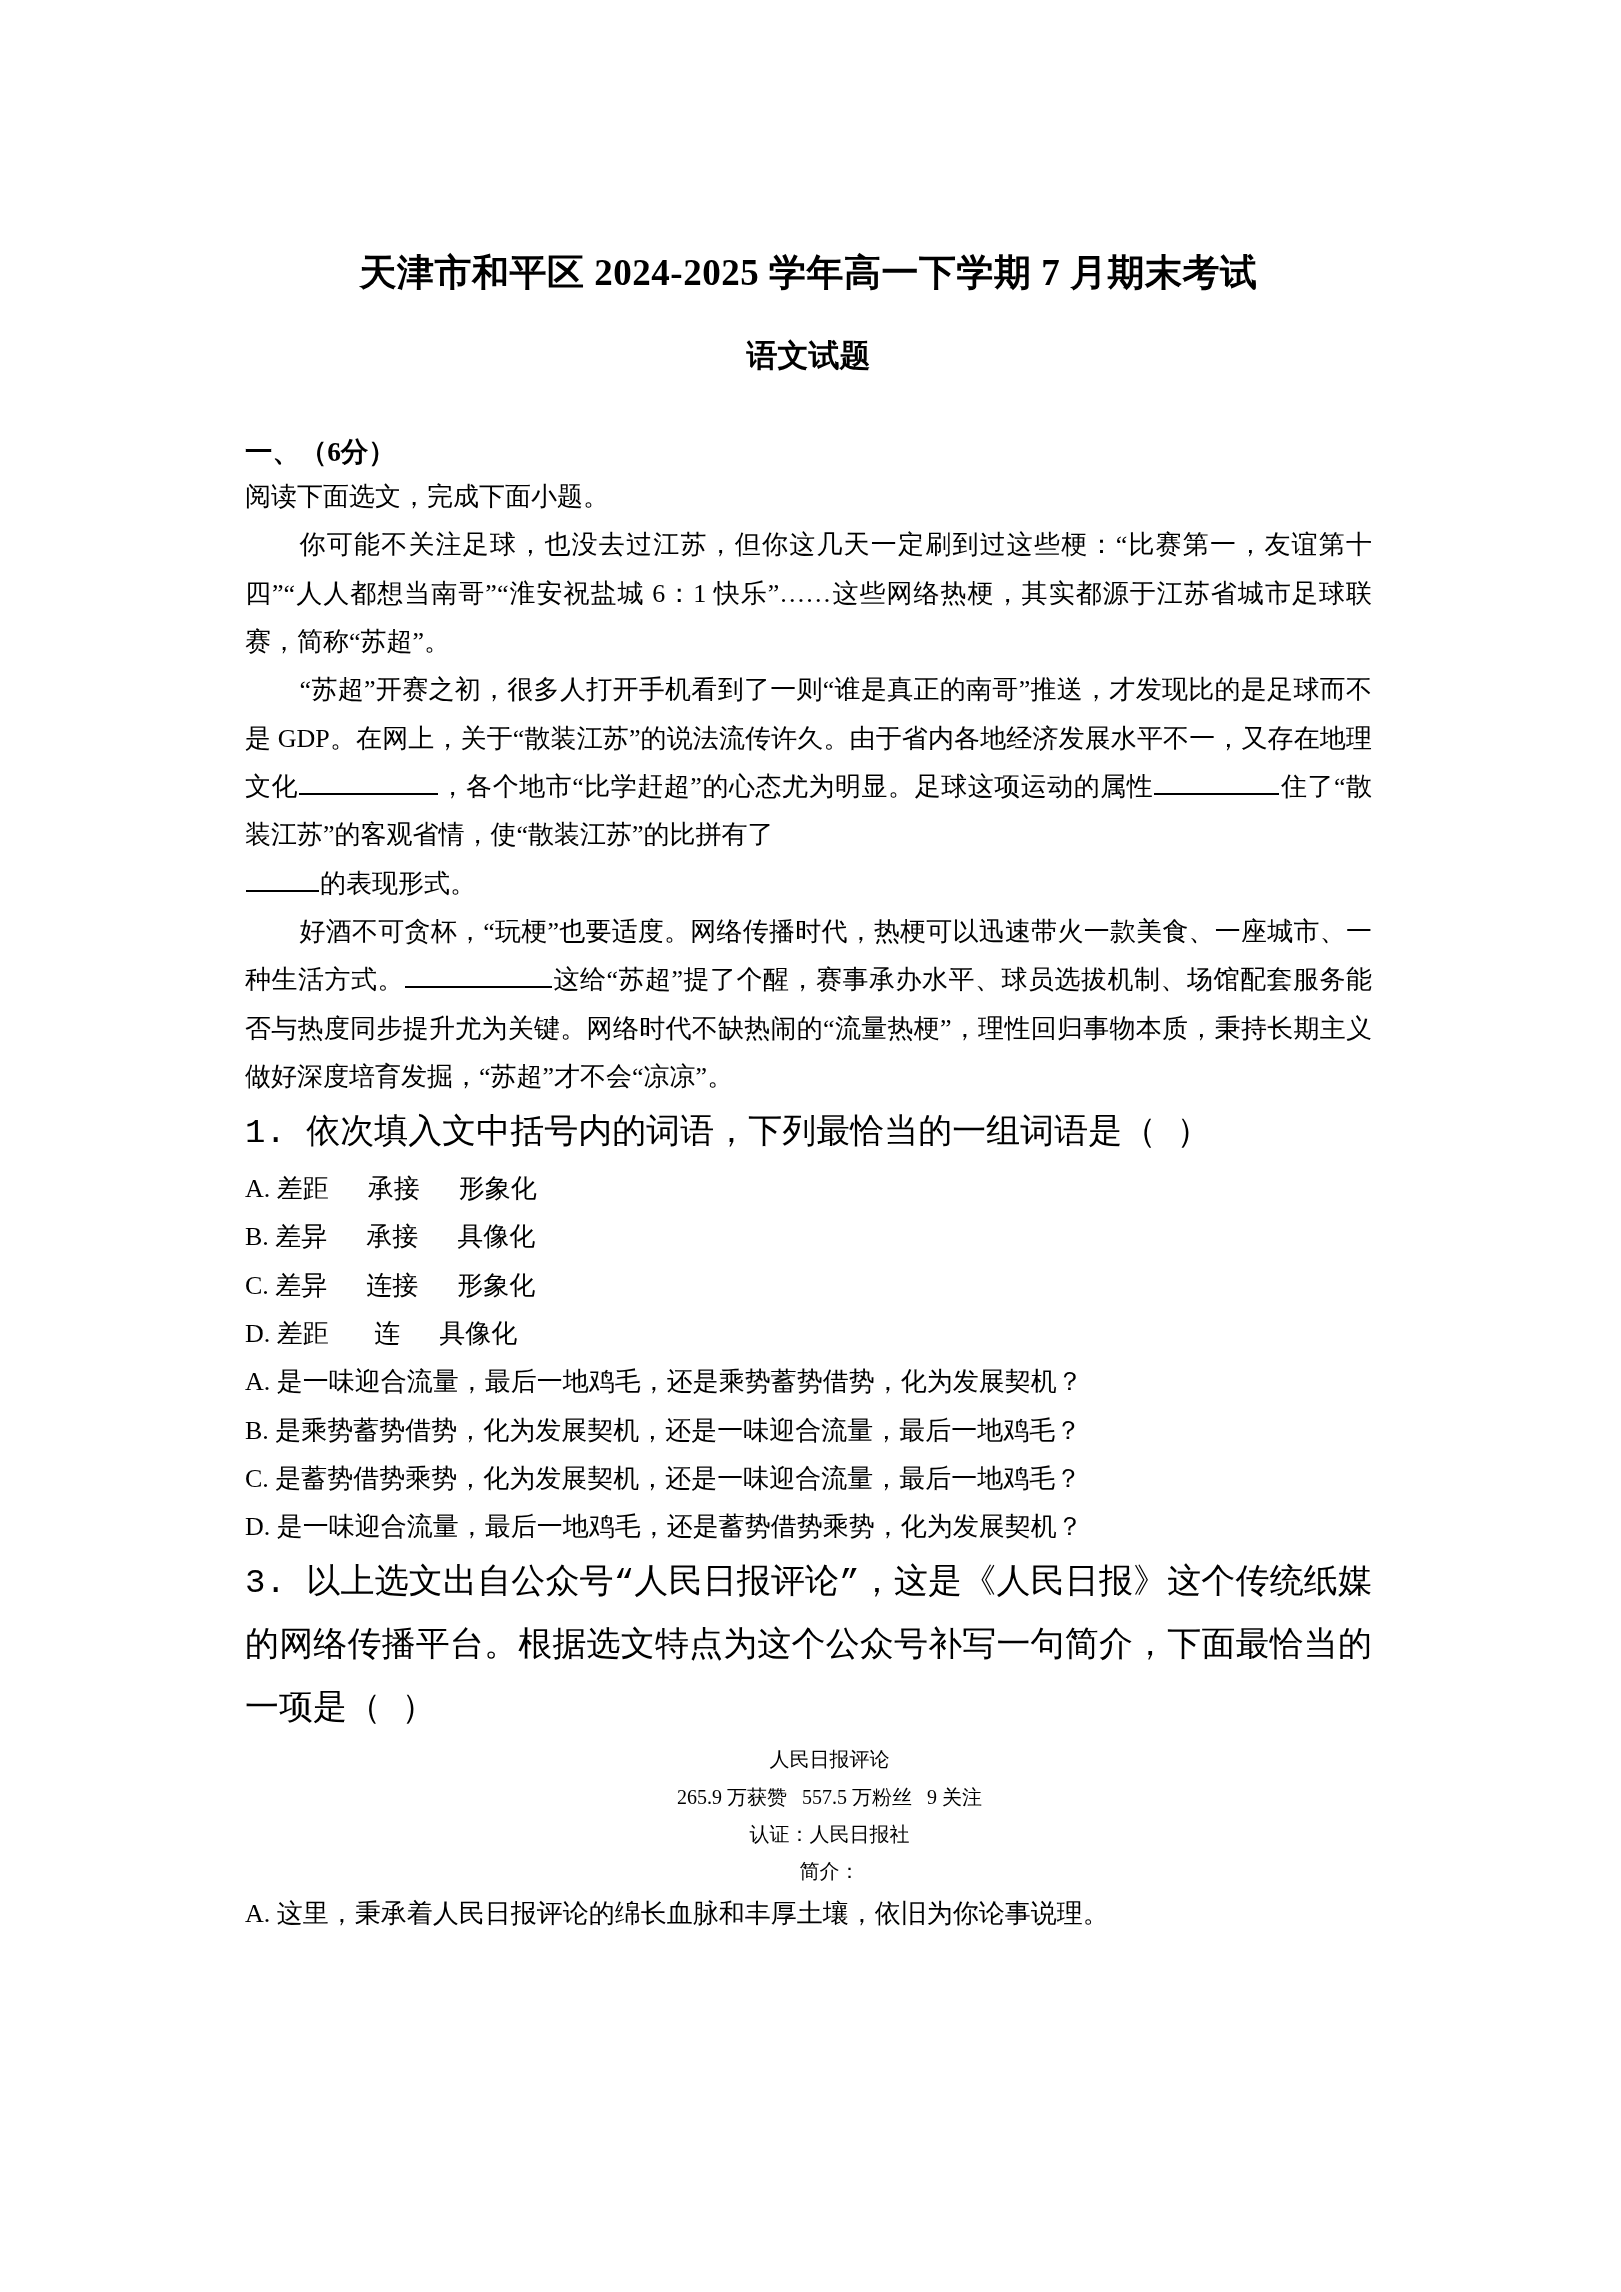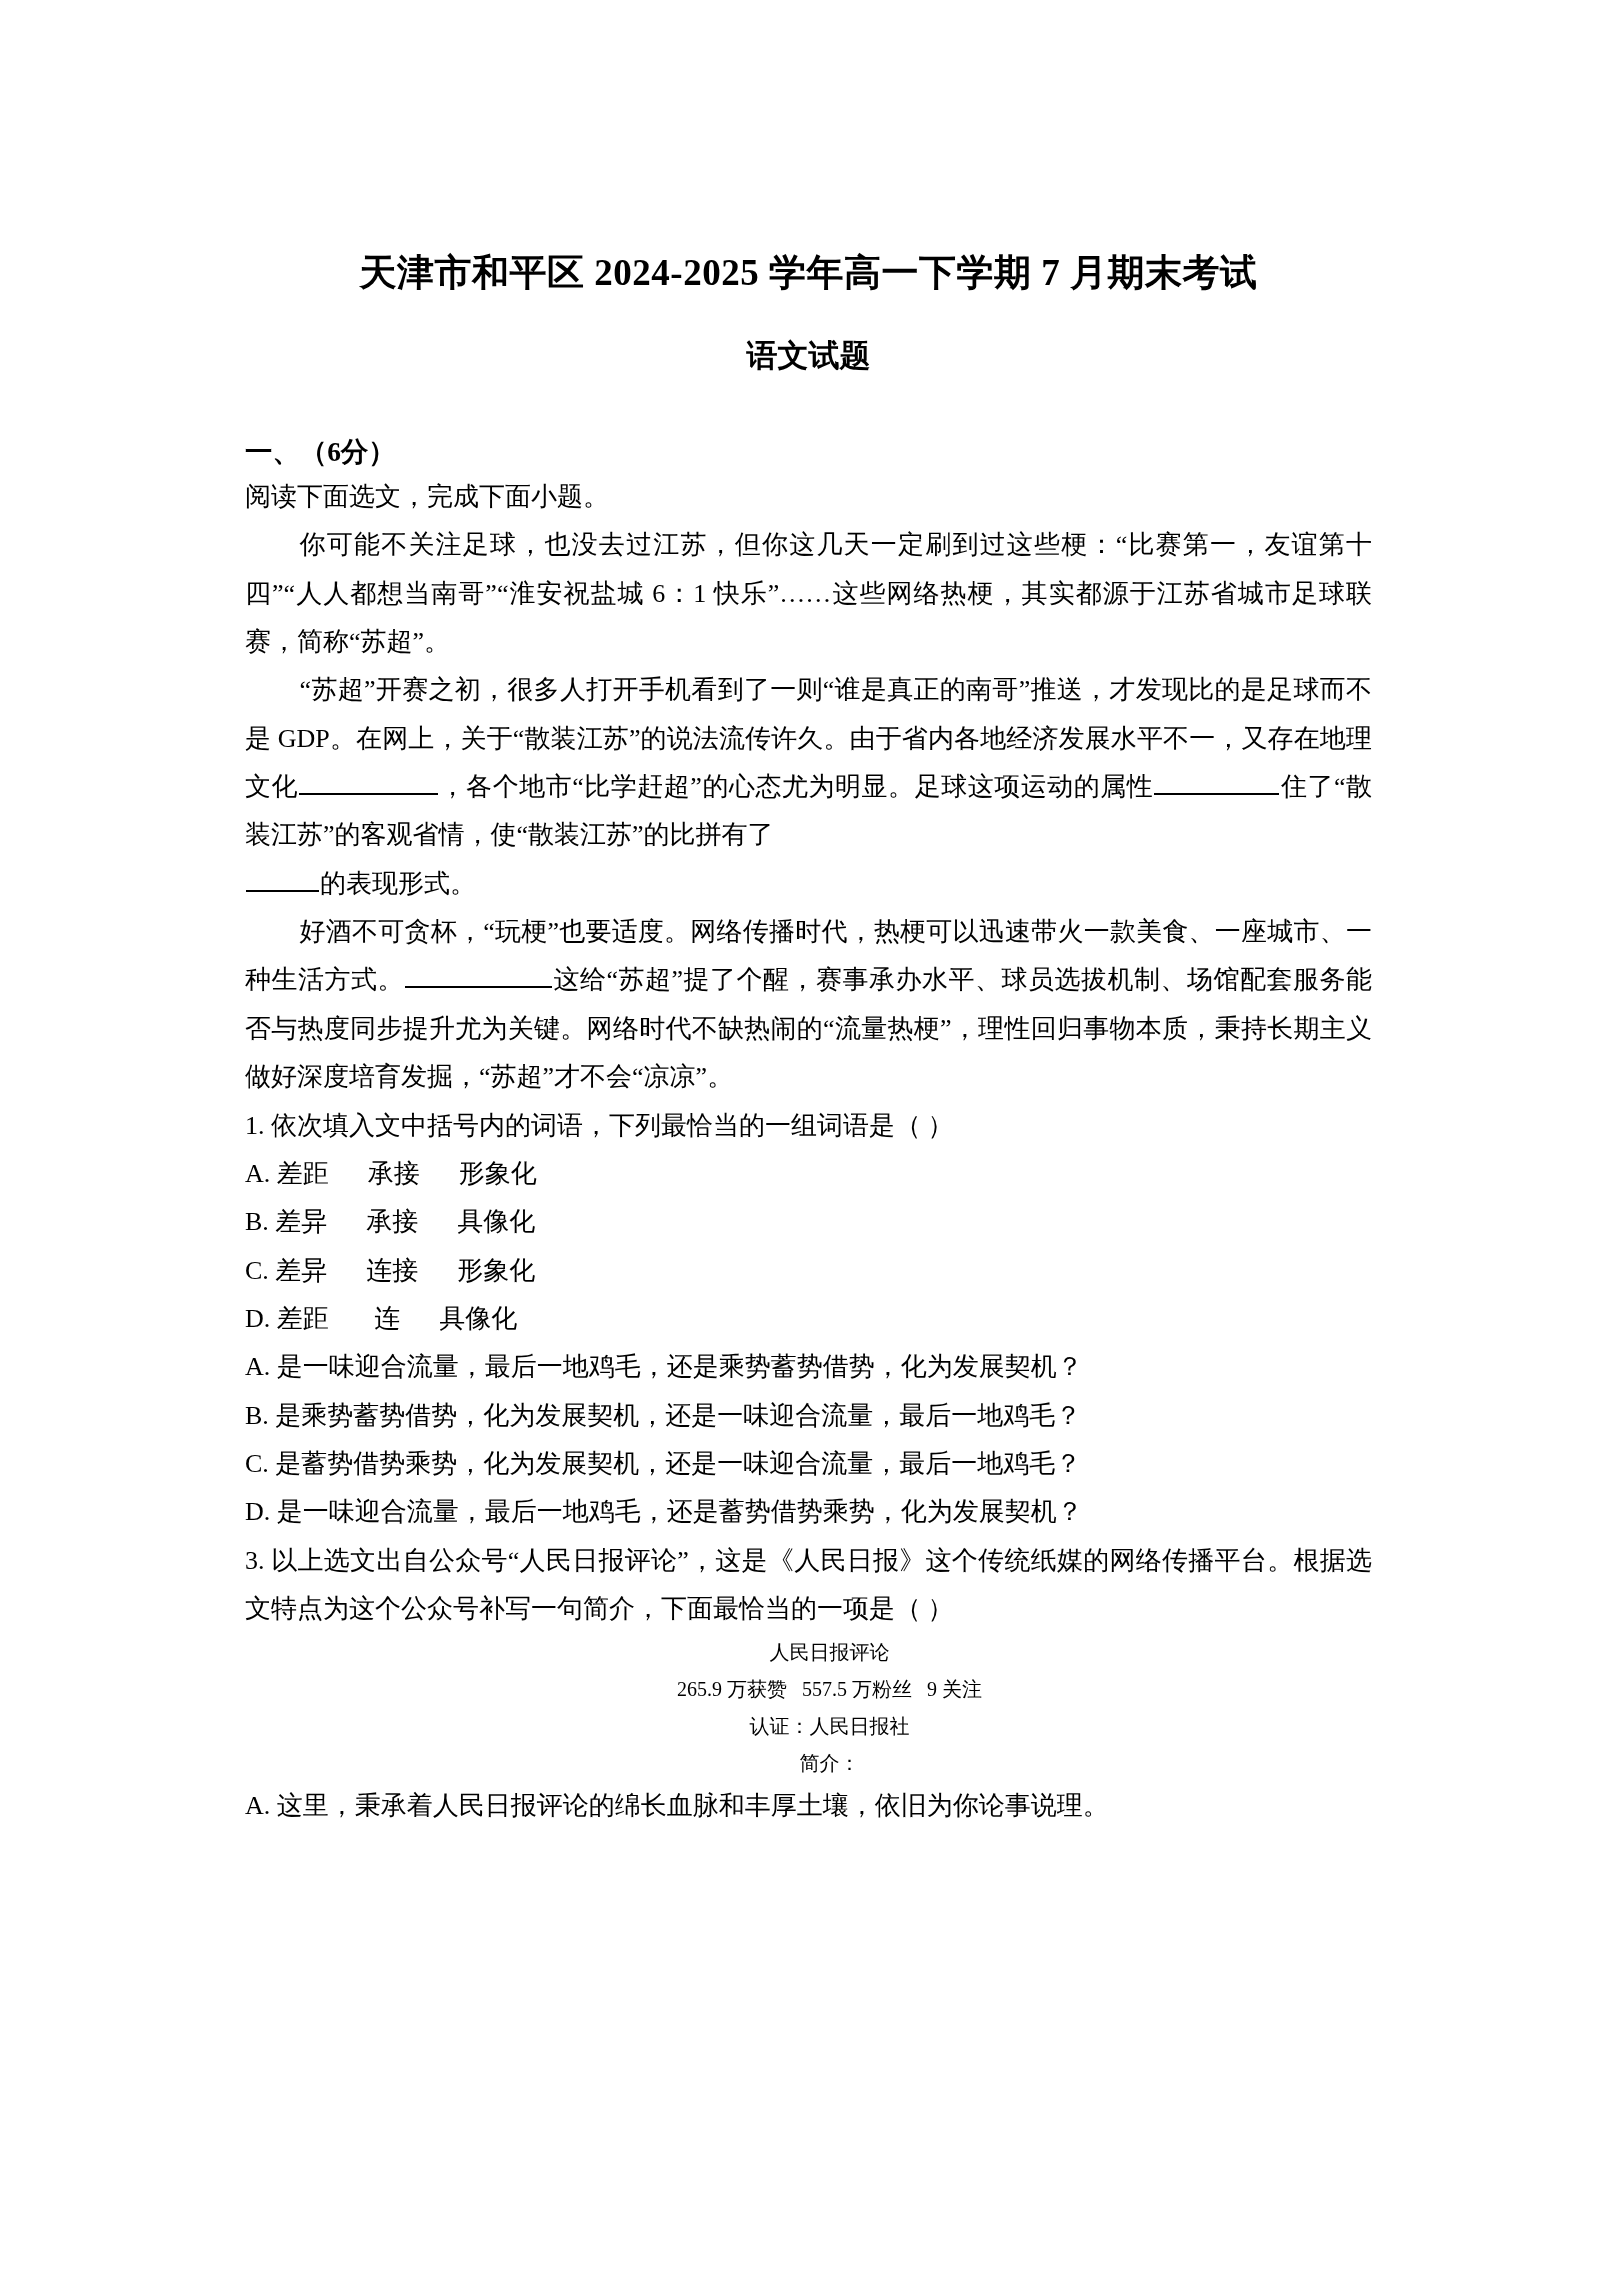--- a/index.html
+++ b/index.html
@@ -79,25 +79,26 @@
     height: 0.95em;
     margin: 0 1px;
   }
   .blank-lg { width: 139px; }
   .blank-md { width: 125px; }
   .blank-sm { width: 73px; }
   .blank-xl { width: 147px; }
 
   
   .question {
-    font-size: 26px;
+    font-size: 34px;
     line-height: 1.86;
     margin: 0;
     text-align: justify;
     text-justify: inter-ideograph;
+    font-family: Liberation Mono, monospace;
   }
   .option {
     font-size: 26px;
     line-height: 1.86;
     margin: 0;
     white-space: pre-wrap;
   }
   .info-line {
     font-size: 20px;
     line-height: 1.86;

